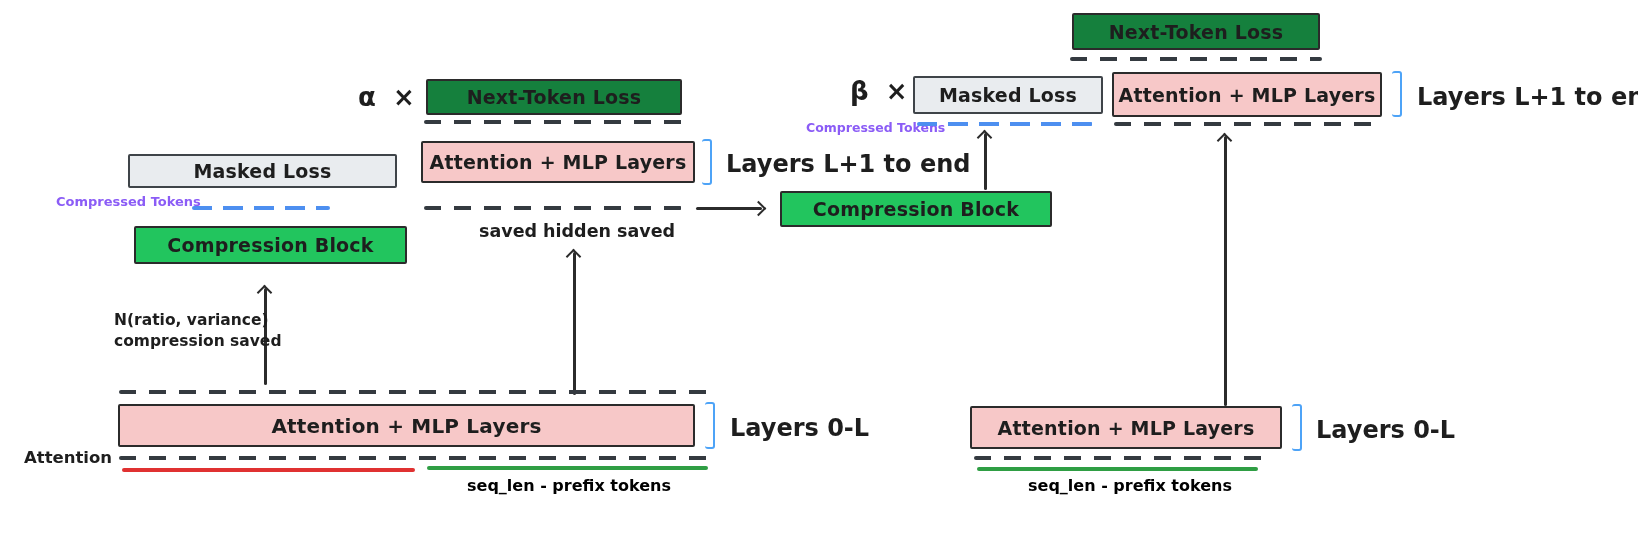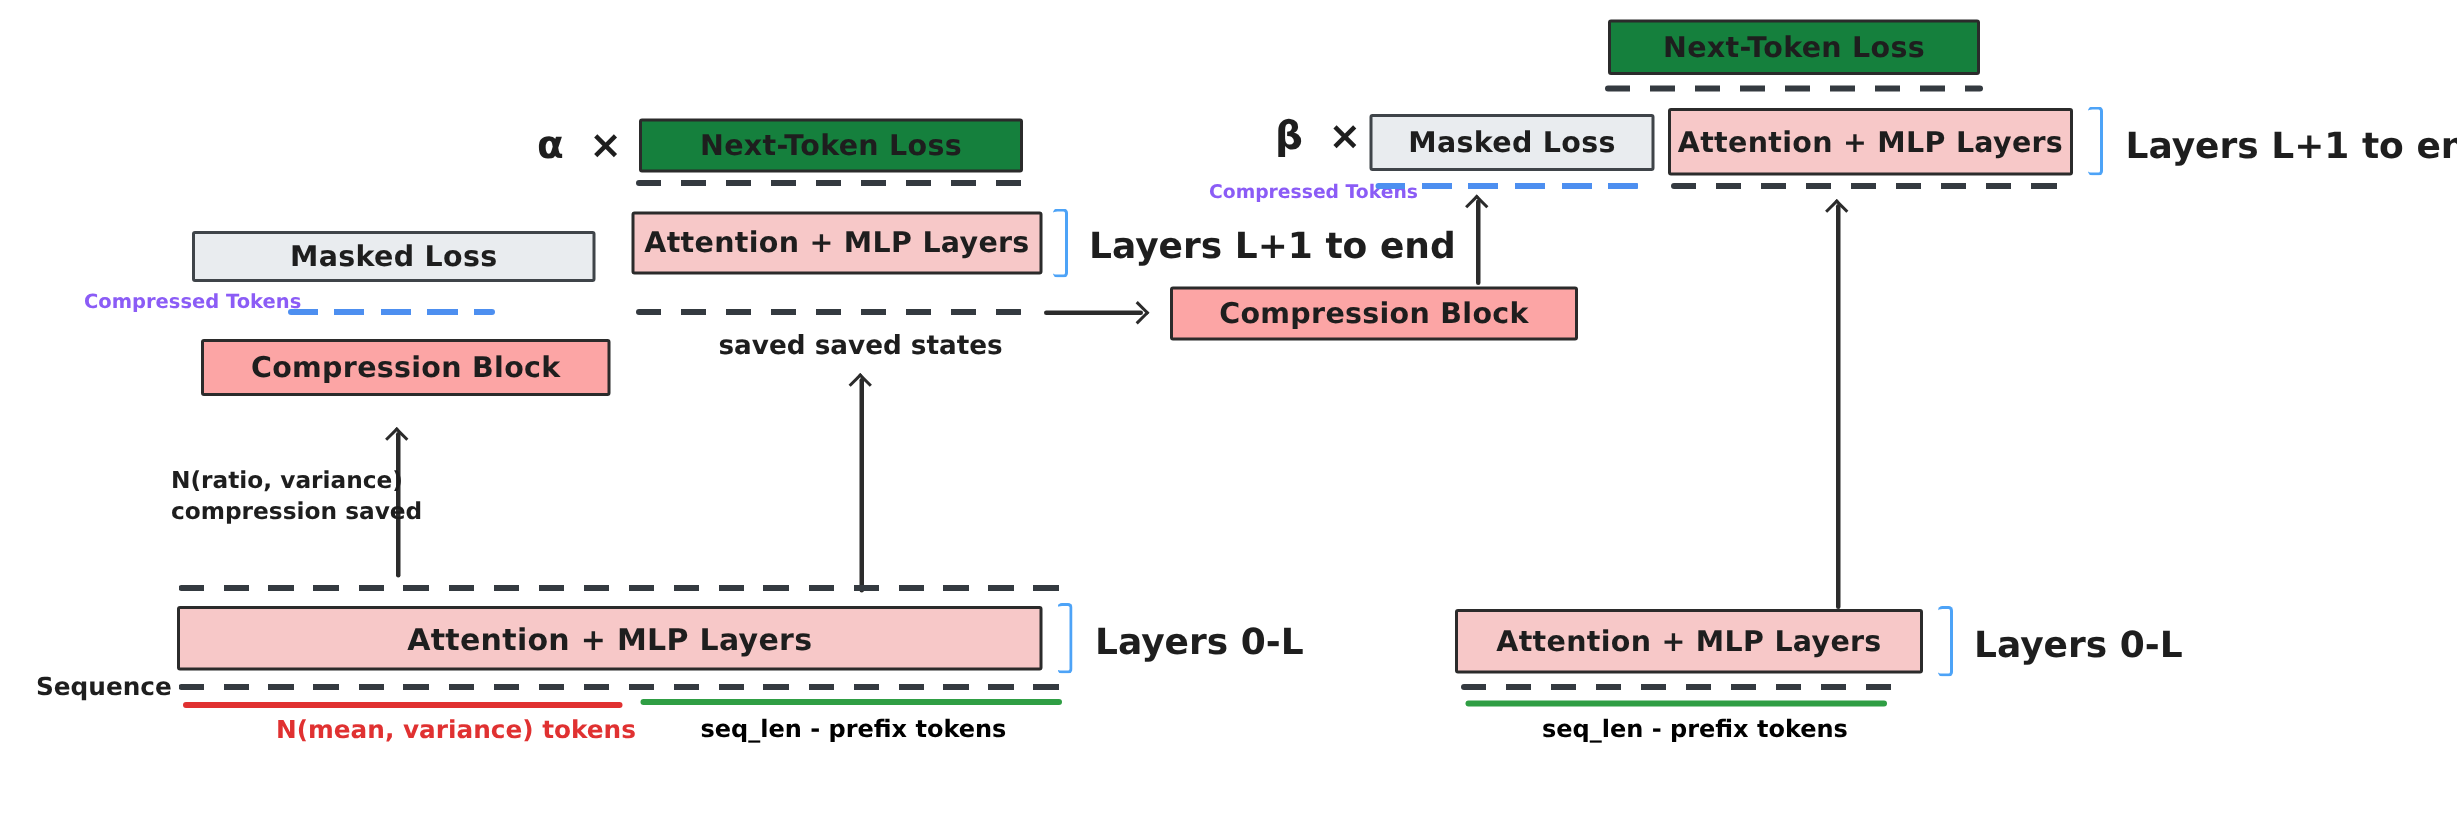--- a/index.html
+++ b/index.html
@@ -8,21 +8,21 @@
     font-family:"DejaVu Sans","Liberation Sans",sans-serif;color:#1e1e1e;
   }
   .box{
     position:absolute;display:flex;align-items:center;justify-content:center;
     border:2.5px solid #2b2b2b;border-radius:2px;font-weight:600;font-size:19px;
     letter-spacing:.2px;box-sizing:border-box;white-space:nowrap;
   }
   .yellow{background:#15803d;}
   .pink{background:#f7c8c8;}
   .gray{background:#e9ecef;border-color:#3f4449;}
-  .green{background:#fca5a5;border-color:#2b2b2b;}
+  .green{background:#22c55e;border-color:#2b2b2b;}
   .lbl{position:absolute;white-space:nowrap;font-weight:600;}
   .weight{font-size:26px;font-weight:700;letter-spacing:4px;}
   .side-label{font-size:24px;font-weight:600;}
   .small-label{font-size:13px;font-weight:600;color:#8b5cf6;}
   .red-text{color:#e03131;}
   .green-text{color:#000000;}
   .dash{
     position:absolute;height:3.5px;border-radius:2px;
     background-image:repeating-linear-gradient(90deg,#343a40 0 17px,transparent 17px 30px);
   }
@@ -71,45 +71,44 @@
 
   <div class="lbl small-label" style="left:56px;top:194px;">Compressed Tokens</div>
   <div class="dash blue" style="left:192px;top:206px;width:138px;"></div>
 
   <div class="dash" style="left:424px;top:206px;width:258px;"></div>
 
   <div class="arrow-h" style="left:696px;top:207px;width:66px;"></div>
 
   <div class="box green" style="left:134px;top:226px;width:273px;height:38px;">Compression Block</div>
 
-  <div class="lbl" style="left:479px;top:221px;font-size:17.5px;">saved saved states</div>
+  <div class="lbl" style="left:479px;top:221px;font-size:17.5px;">saved hidden saved</div>
 
   <div class="arrow-v" style="left:264px;top:288px;height:97px;"></div>
   <div class="arrow-v" style="left:573px;top:252px;height:143px;"></div>
 
   <div class="lbl" style="left:114px;top:310px;font-size:15.5px;line-height:21px;">
     <div>N(ratio, variance)</div>
     <div>compression saved</div>
   </div>
 
   <div class="dash" style="left:119px;top:390px;width:593px;"></div>
 
   <div class="box pink" style="left:118px;top:404px;width:577px;height:43px;font-size:20px;">Attention + MLP Layers</div>
 
   <div class="bracket" style="left:705px;top:402px;height:47px;"></div>
   <div class="lbl side-label" style="left:730px;top:414px;">Layers 0-L</div>
 
-  <div class="lbl" style="left:24px;top:448px;font-size:16.5px;">Sequence</div>
+  <div class="lbl" style="left:24px;top:448px;font-size:16.5px;">Attention</div>
 
   <div class="dash" style="left:119px;top:456px;width:593px;"></div>
 
   <div class="underline red" style="left:122px;top:468px;width:293px;"></div>
   <div class="underline green" style="left:427px;top:466px;width:281px;"></div>
 
-  <div class="lbl red-text" style="left:184px;top:477px;font-size:16.5px;">N(mean, variance) tokens</div>
   <div class="lbl green-text" style="left:467px;top:476px;font-size:16px;">seq_len - prefix tokens</div>
 
   <div class="box yellow" style="left:1072px;top:13px;width:248px;height:37px;">Next-Token Loss</div>
 
   <div class="dash" style="left:1070px;top:57px;width:252px;"></div>
 
   <div class="lbl weight" style="left:850px;top:76px;">β ×</div>
 
   <div class="box gray" style="left:913px;top:76px;width:190px;height:38px;">Masked Loss</div>
 

